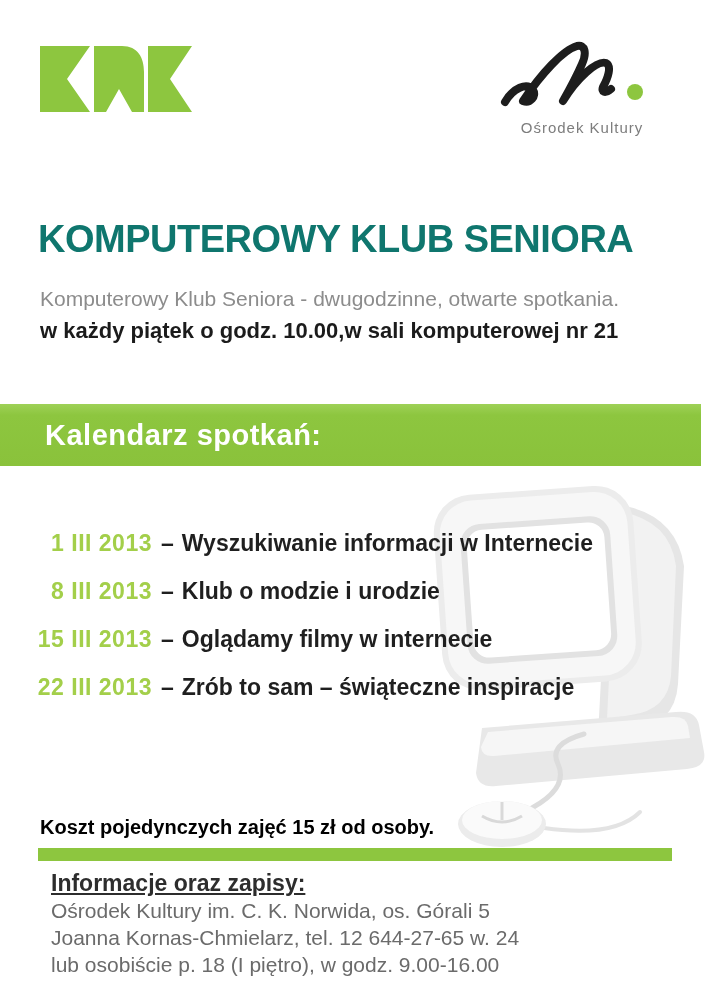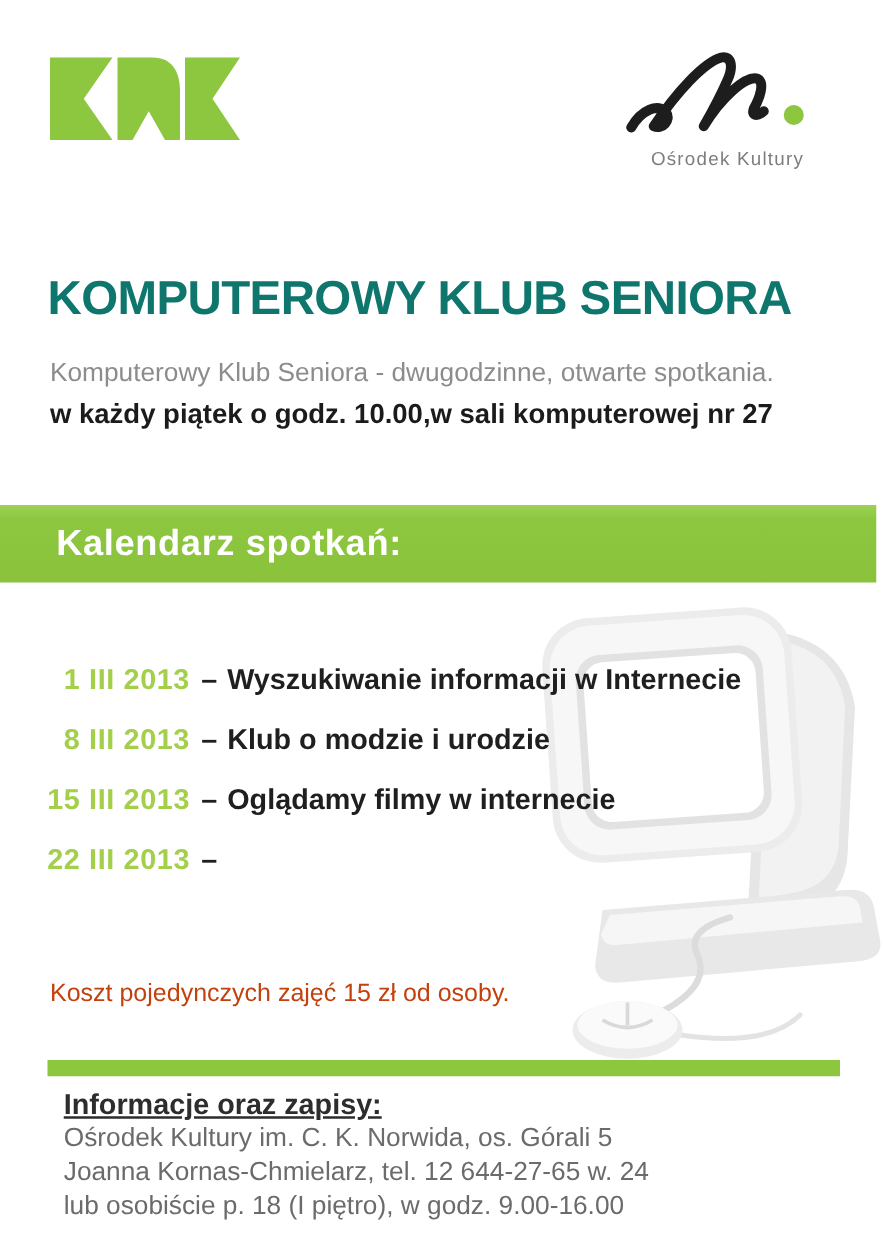--- a/index.html
+++ b/index.html
@@ -38,22 +38,22 @@
   .calendar-list{position:absolute;left:24px;top:530px;width:640px;z-index:1;}
   .cal-row{display:flex;align-items:baseline;height:48px;}
   .cal-date{
     width:128px;text-align:right;font-weight:bold;font-size:23px;
     color:#a3cf4a;flex:0 0 auto;letter-spacing:0.5px;
   }
   .cal-sep{font-weight:bold;font-size:23px;color:#1f1f1f;margin-left:9px;}
   .cal-topic{font-weight:bold;font-size:23px;color:#1f1f1f;margin-left:8px;white-space:nowrap;}
   
   .cost-note{
-    position:absolute;left:40px;top:784px;font-size:20px;font-weight:normal;
-    color:#c2410c;z-index:1;white-space:nowrap;
+    position:absolute;left:40px;top:816px;font-size:20px;font-weight:bold;
+    color:#000000;z-index:1;white-space:nowrap;
   }
   
   .footer-bar{position:absolute;left:38px;top:848px;width:634px;height:13px;background:#8dc63f;}
   .footer{position:absolute;left:51px;top:869px;width:620px;z-index:1;}
   .footer-heading{
     font-size:23px;font-weight:bold;color:#2d2d2d;
     text-decoration:underline;line-height:28px;
   }
   .footer-line{font-size:21px;color:#6b6b6b;line-height:27px;white-space:nowrap;}
 </style>
@@ -75,21 +75,21 @@
     <path d="M8,66 C16,52 30,46 36,54 C40,60 33,68 26,65 C44,38 66,14 80,10 C88,8 90,17 85,28 C78,44 70,58 66,65 C80,42 100,24 109,27 C115,30 111,42 106,51 C104,56 108,58 114,53" fill="none" stroke="#1d1d1d" stroke-width="8" stroke-linecap="round" stroke-linejoin="round"></path>
     <circle cx="138" cy="56" r="8" fill="#8dc63f"></circle>
   </svg>
   <div class="norwid-line">Ośrodek  Kultury</div>
 </div>
 
 <div class="main-title">KOMPUTEROWY KLUB SENIORA</div>
 
 <div class="intro">
   <div class="intro-line1">Komputerowy Klub Seniora - dwugodzinne, otwarte spotkania.</div>
-  <div class="intro-line2">w każdy piątek o godz. 10.00,w sali komputerowej nr 27</div>
+  <div class="intro-line2">w każdy piątek o godz. 10.00,w sali komputerowej nr 21</div>
 </div>
 
 <div class="banner">
   <div class="banner-text">Kalendarz spotkań:</div>
 </div>
 
 <div class="watermark">
   <svg width="282" height="386" viewBox="0 0 282 386">
 
     <path d="M190,28 q62,8 70,62 l-6,118 q-3,42 -48,47 l-32,5 12,-228 z" fill="#e6e6e6"></path>
@@ -126,20 +126,21 @@
     <span class="cal-topic">Klub o modzie i urodzie</span>
   </div>
   <div class="cal-row">
     <span class="cal-date">15 III 2013</span>
     <span class="cal-sep">–</span>
     <span class="cal-topic">Oglądamy filmy w internecie</span>
   </div>
   <div class="cal-row">
     <span class="cal-date">22 III 2013</span>
     <span class="cal-sep">–</span>
+    <span class="cal-topic">Zrób to sam – świąteczne inspiracje</span>
   </div>
 </div>
 
 <div class="cost-note">Koszt pojedynczych zajęć 15 zł od osoby.</div>
 
 <div class="footer-bar"></div>
 
 <div class="footer">
   <div class="footer-heading">Informacje oraz zapisy:</div>
   <div class="footer-line">Ośrodek Kultury im. C. K. Norwida, os. Górali 5</div>

